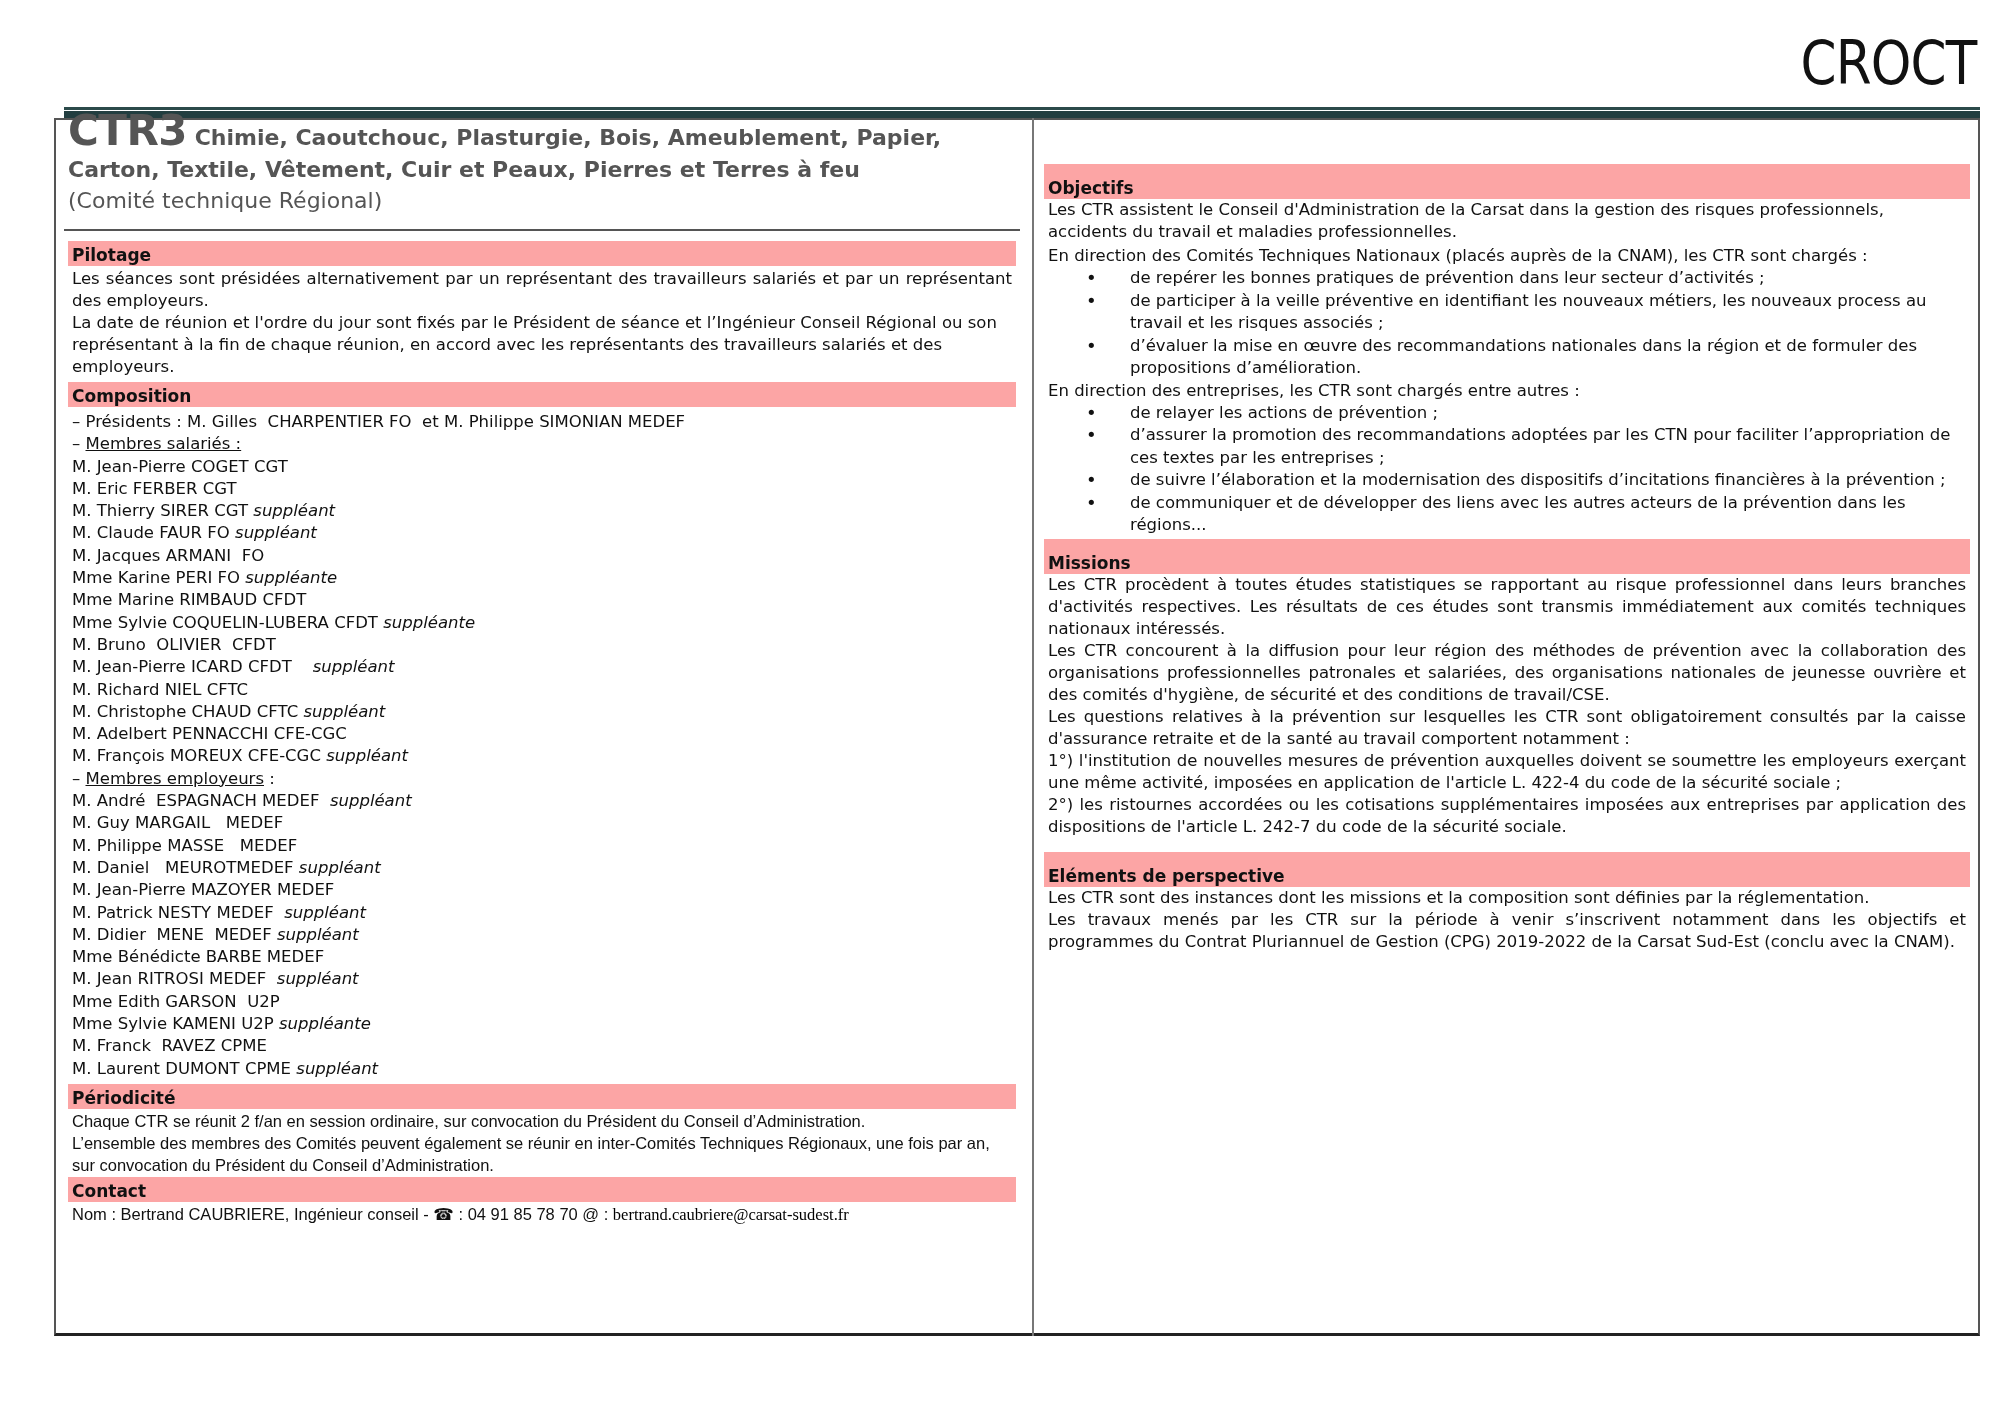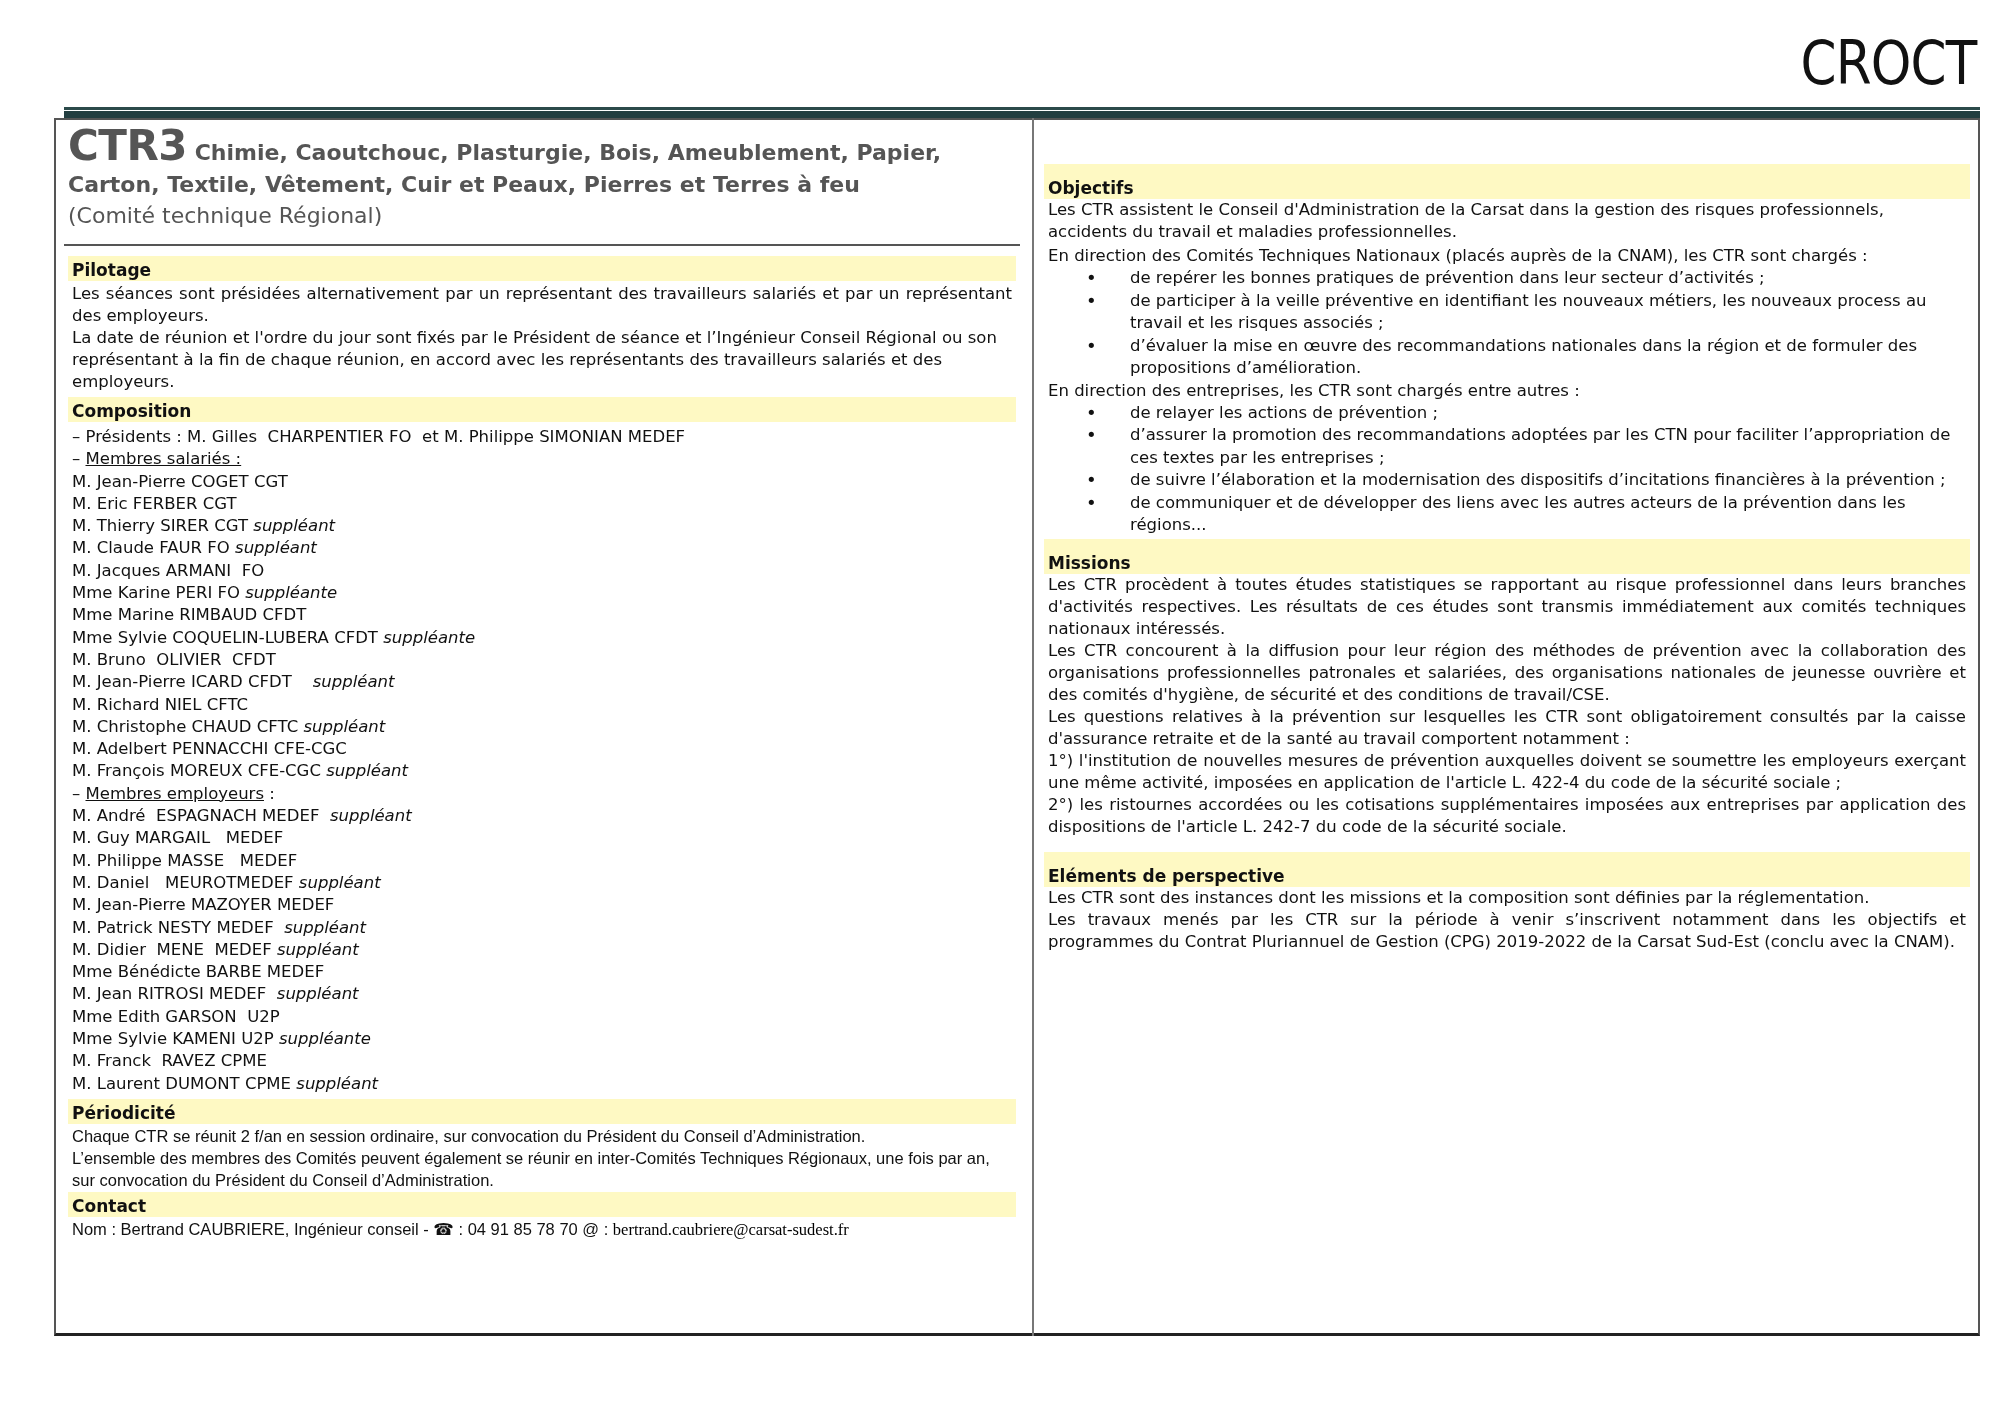--- a/index.html
+++ b/index.html
@@ -18,31 +18,31 @@
   .rule-main {
     position: absolute; left: 64px; top: 111px; width: 1916px; height: 9px; background: #233e40;
   }
   .frame {
     position: absolute; left: 54px; top: 118px; width: 1926px; height: 1218px;
     border: 2px solid #555; border-bottom: 3px solid #222; box-sizing: border-box;
   }
   .col-divider {
     position: absolute; left: 1032px; top: 118px; width: 2px; height: 1218px; background: #777;
   }
-  .left { position: absolute; left: 68px; top: 124px; width: 948px; }
+  .left { position: absolute; left: 68px; top: 109px; width: 948px; }
   .right { position: absolute; left: 1044px; top: 124px; width: 926px; }
 
   .title-block { padding: 6px 0 0 0; color: #555; }
   .ctr-code { font-size: 42px; font-weight: bold; color: #555; letter-spacing: -0.5px; }
   .ctr-sectors { font-size: 22px; font-weight: bold; color: #555; line-height: 32px; }
   .ctr-sub { font-size: 22px; color: #555; display: block; margin-top: 2px; }
   .title-rule { height: 2px; background: #555; margin: 16px -4px 10px -4px; }
 
   .sec-head {
-    background: #fef9c3; font-weight: bold; font-size: 17px; padding: 4px 4px 1px 4px;
+    background: #fca5a5; font-weight: bold; font-size: 17px; padding: 4px 4px 1px 4px;
     color: #111; margin-top: 2px;
   }
   .sec-head.tall { padding-top: 14px; }
   .p { font-size: 16.5px; line-height: 22px; padding: 2px 4px; text-align: justify; }
   .p .line { display: block; }
   .members { font-size: 16.5px; line-height: 22.3px; padding: 4px 4px 2px 4px; }
   .members .m { display: block; white-space: pre; }
   .members .u { text-decoration: underline; }
   .members i { font-style: italic; }
   .sans2 { font-family: "Liberation Sans", sans-serif; font-size: 16.5px; line-height: 22px; padding: 1px 4px; }

